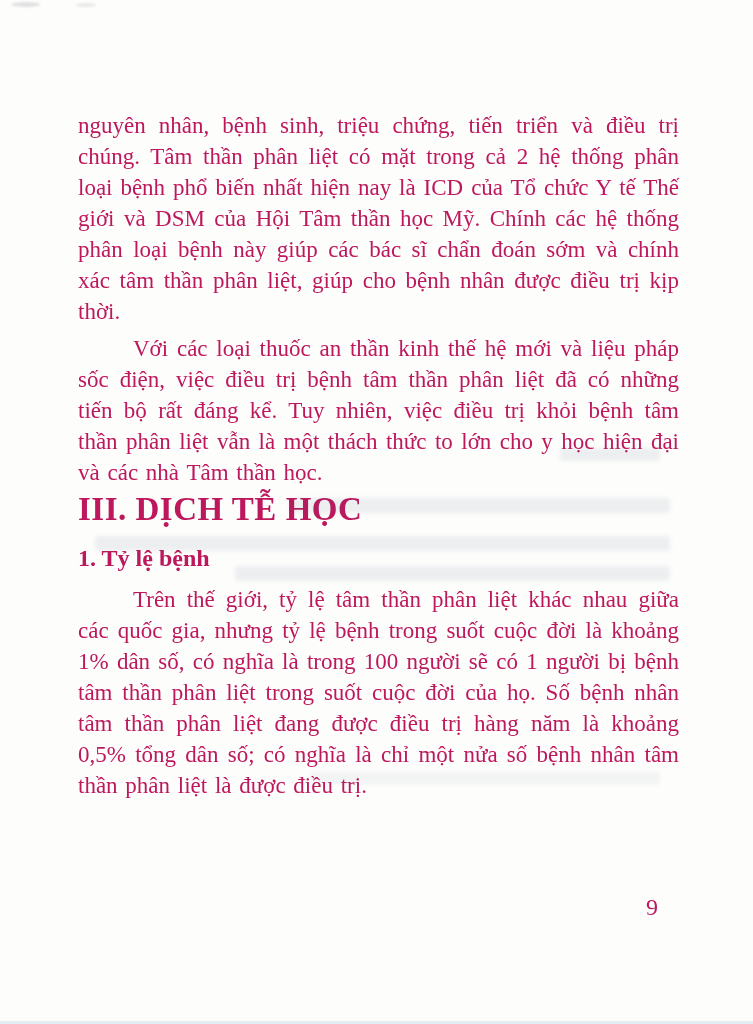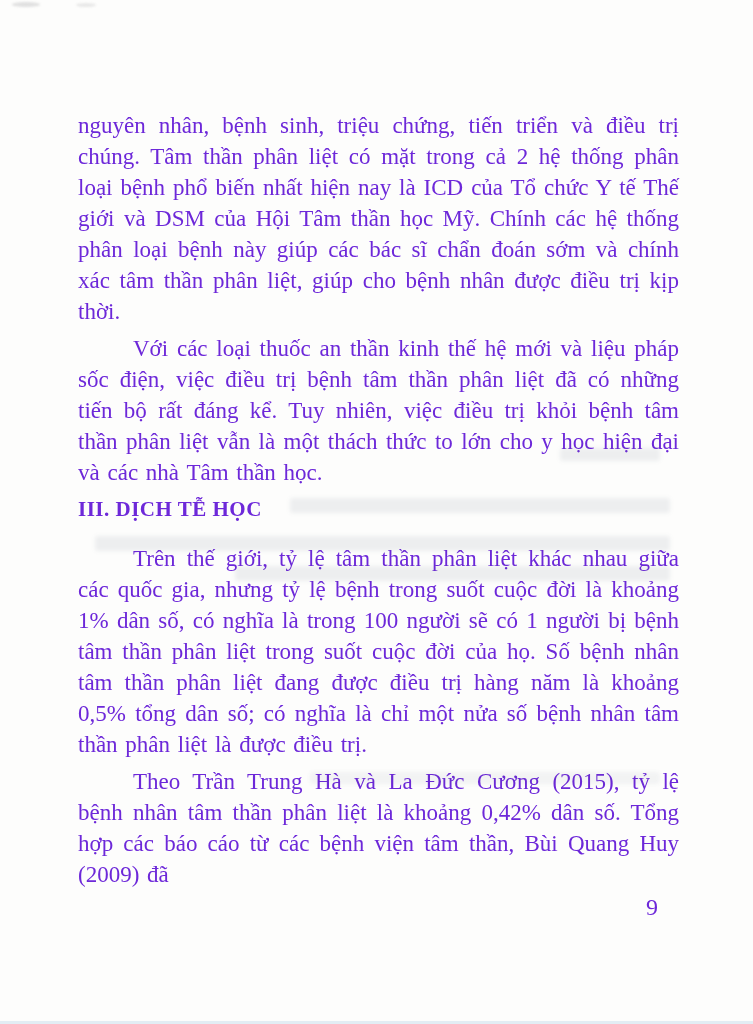--- a/index.html
+++ b/index.html
@@ -7,40 +7,40 @@
     padding: 0;
     background: #ffffff;
   }
   #scan-page {
     position: relative;
     width: 753px;
     height: 1024px;
     background: #fdfdfc;
     overflow: hidden;
     font-family: "Liberation Serif", "DejaVu Serif", serif;
-    color: #6d28d9;
+    color: #be185d;
   }
   #text-block {
     position: absolute;
     left: 78px;
     top: 110px;
     width: 601px;
   }
   .para {
     font-size: 23px;
     line-height: 31px;
     text-align: justify;
     margin: 0 0 6px 0;
     word-spacing: 2px;
   }
   .para.indent { text-indent: 55px; }
   .para.last { margin-bottom: 0; }
   .gap-before-heading { }
   .section-heading {
-    font-size: 21px;
+    font-size: 33px;
     line-height: 30px;
     font-weight: bold;
     margin: 0 0 19px 0;
     letter-spacing: 0.5px;
   }
   .subsection-heading {
     font-size: 24px;
     line-height: 30px;
     font-weight: bold;
     margin: 0 0 11px 0;
@@ -85,24 +85,24 @@
   <div class="artifact smudge" style="left:76px; top:3px; width:20px; height:4px; opacity:.7;"></div>
 
   <div id="text-block">
 
     <p class="para">nguyên nhân, bệnh sinh, triệu chứng, tiến triển và điều trị chúng. Tâm thần phân liệt có mặt trong cả 2 hệ thống phân loại bệnh phổ biến nhất hiện nay là ICD của Tổ chức Y tế Thế giới và DSM của Hội Tâm thần học Mỹ. Chính các hệ thống phân loại bệnh này giúp các bác sĩ chẩn đoán sớm và chính xác tâm thần phân liệt, giúp cho bệnh nhân được điều trị kịp thời.</p>
 
     <p class="para indent gap-before-heading">Với các loại thuốc an thần kinh thế hệ mới và liệu pháp sốc điện, việc điều trị bệnh tâm thần phân liệt đã có những tiến bộ rất đáng kể. Tuy nhiên, việc điều trị khỏi bệnh tâm thần phân liệt vẫn là một thách thức to lớn cho y học hiện đại và các nhà Tâm thần học.</p>
 
     <h2 class="section-heading">III. DỊCH TỄ HỌC</h2>
 
+    <h3 class="subsection-heading">1. Tỷ lệ bệnh</h3>
 
     <p class="para indent">Trên thế giới, tỷ lệ tâm thần phân liệt khác nhau giữa các quốc gia, nhưng tỷ lệ bệnh trong suốt cuộc đời là khoảng 1% dân số, có nghĩa là trong 100 người sẽ có 1 người bị bệnh tâm thần phân liệt trong suốt cuộc đời của họ. Số bệnh nhân tâm thần phân liệt đang được điều trị hàng năm là khoảng 0,5% tổng dân số; có nghĩa là chỉ một nửa số bệnh nhân tâm thần phân liệt là được điều trị.</p>
 
-    <p class="para indent last">Theo Trần Trung Hà và La Đức Cương (2015), tỷ lệ bệnh nhân tâm thần phân liệt là khoảng 0,42% dân số. Tổng hợp các báo cáo từ các bệnh viện tâm thần, Bùi Quang Huy (2009) đã</p>
 
   </div>
 
   <div class="artifact ghost" style="left:560px; top:448px; width:100px; height:13px;"></div>
   <div class="artifact ghost" style="left:290px; top:498px; width:380px; height:15px;"></div>
   <div class="artifact ghost" style="left:95px; top:536px; width:575px; height:15px;"></div>
   <div class="artifact ghost" style="left:235px; top:566px; width:435px; height:15px;"></div>
   <div class="artifact ghost" style="left:310px; top:772px; width:350px; height:12px; opacity:.7;"></div>
 
   <div id="page-number">9</div>

